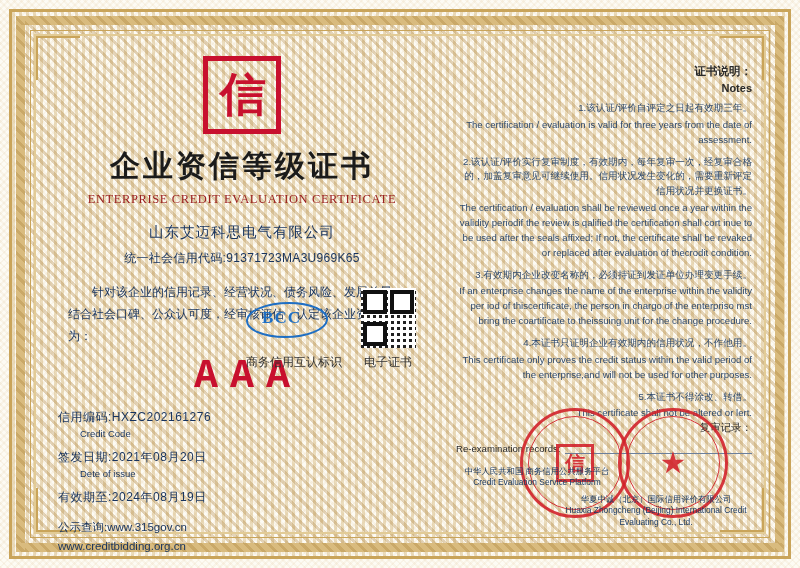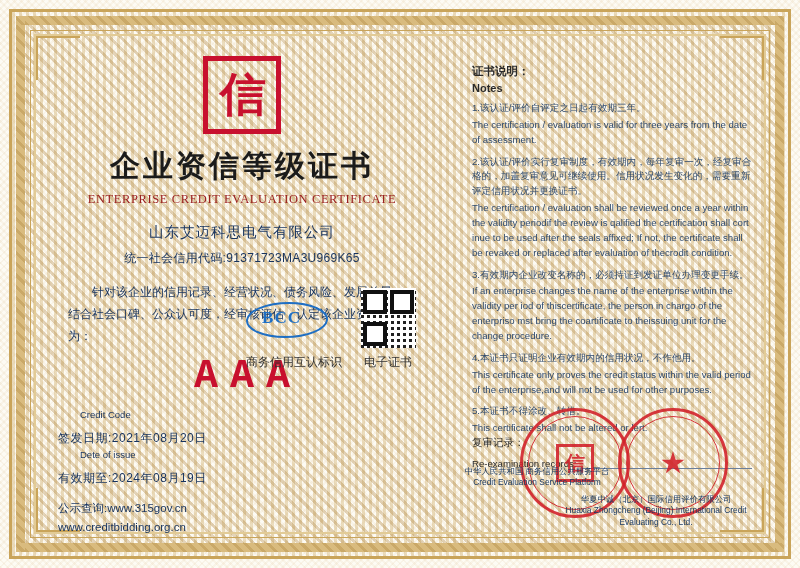--- a/index.html
+++ b/index.html
@@ -66,22 +66,23 @@
   .left{
     width:400px;
     position:relative;
     text-align:center;
     padding-top:14px;
     box-sizing:border-box;
   }
   .right{
     flex:1;
     position:relative;
-    padding:22px 6px 0 30px;
-    box-sizing:border-box;
+    padding:22px 6px 0 14px;
+    box-sizing:border-box;
+    text-align:right;
   }
   
   .seal-logo{
     width:78px;height:78px;margin:0 auto;
     border:5px solid #c8102e;
     box-sizing:border-box;
     display:flex;align-items:center;justify-content:center;
     color:#c8102e;
     font-family:"Liberation Serif", serif;
     font-weight:bold;font-size:46px;line-height:1;
@@ -270,20 +271,21 @@
 
       <div class="body-text">
         <div>针对该企业的信用记录、经营状况、债务风险、发展前景、</div>
         <div class="last">结合社会口碑、公众认可度，经审核评估，认定该企业资信等级</div>
         <div class="last">为：</div>
       </div>
 
       <div class="grade">AAA</div>
 
       <div class="field">
+        <div class="cn">信用编码:HXZC202161276</div>
         <div class="en">Credit Code</div>
       </div>
 
       <div class="field">
         <div class="cn">签发日期:2021年08月20日</div>
         <div class="en">Dete of issue</div>
       </div>
 
       <div class="field">
         <div class="cn">有效期至:2024年08月19日</div>

